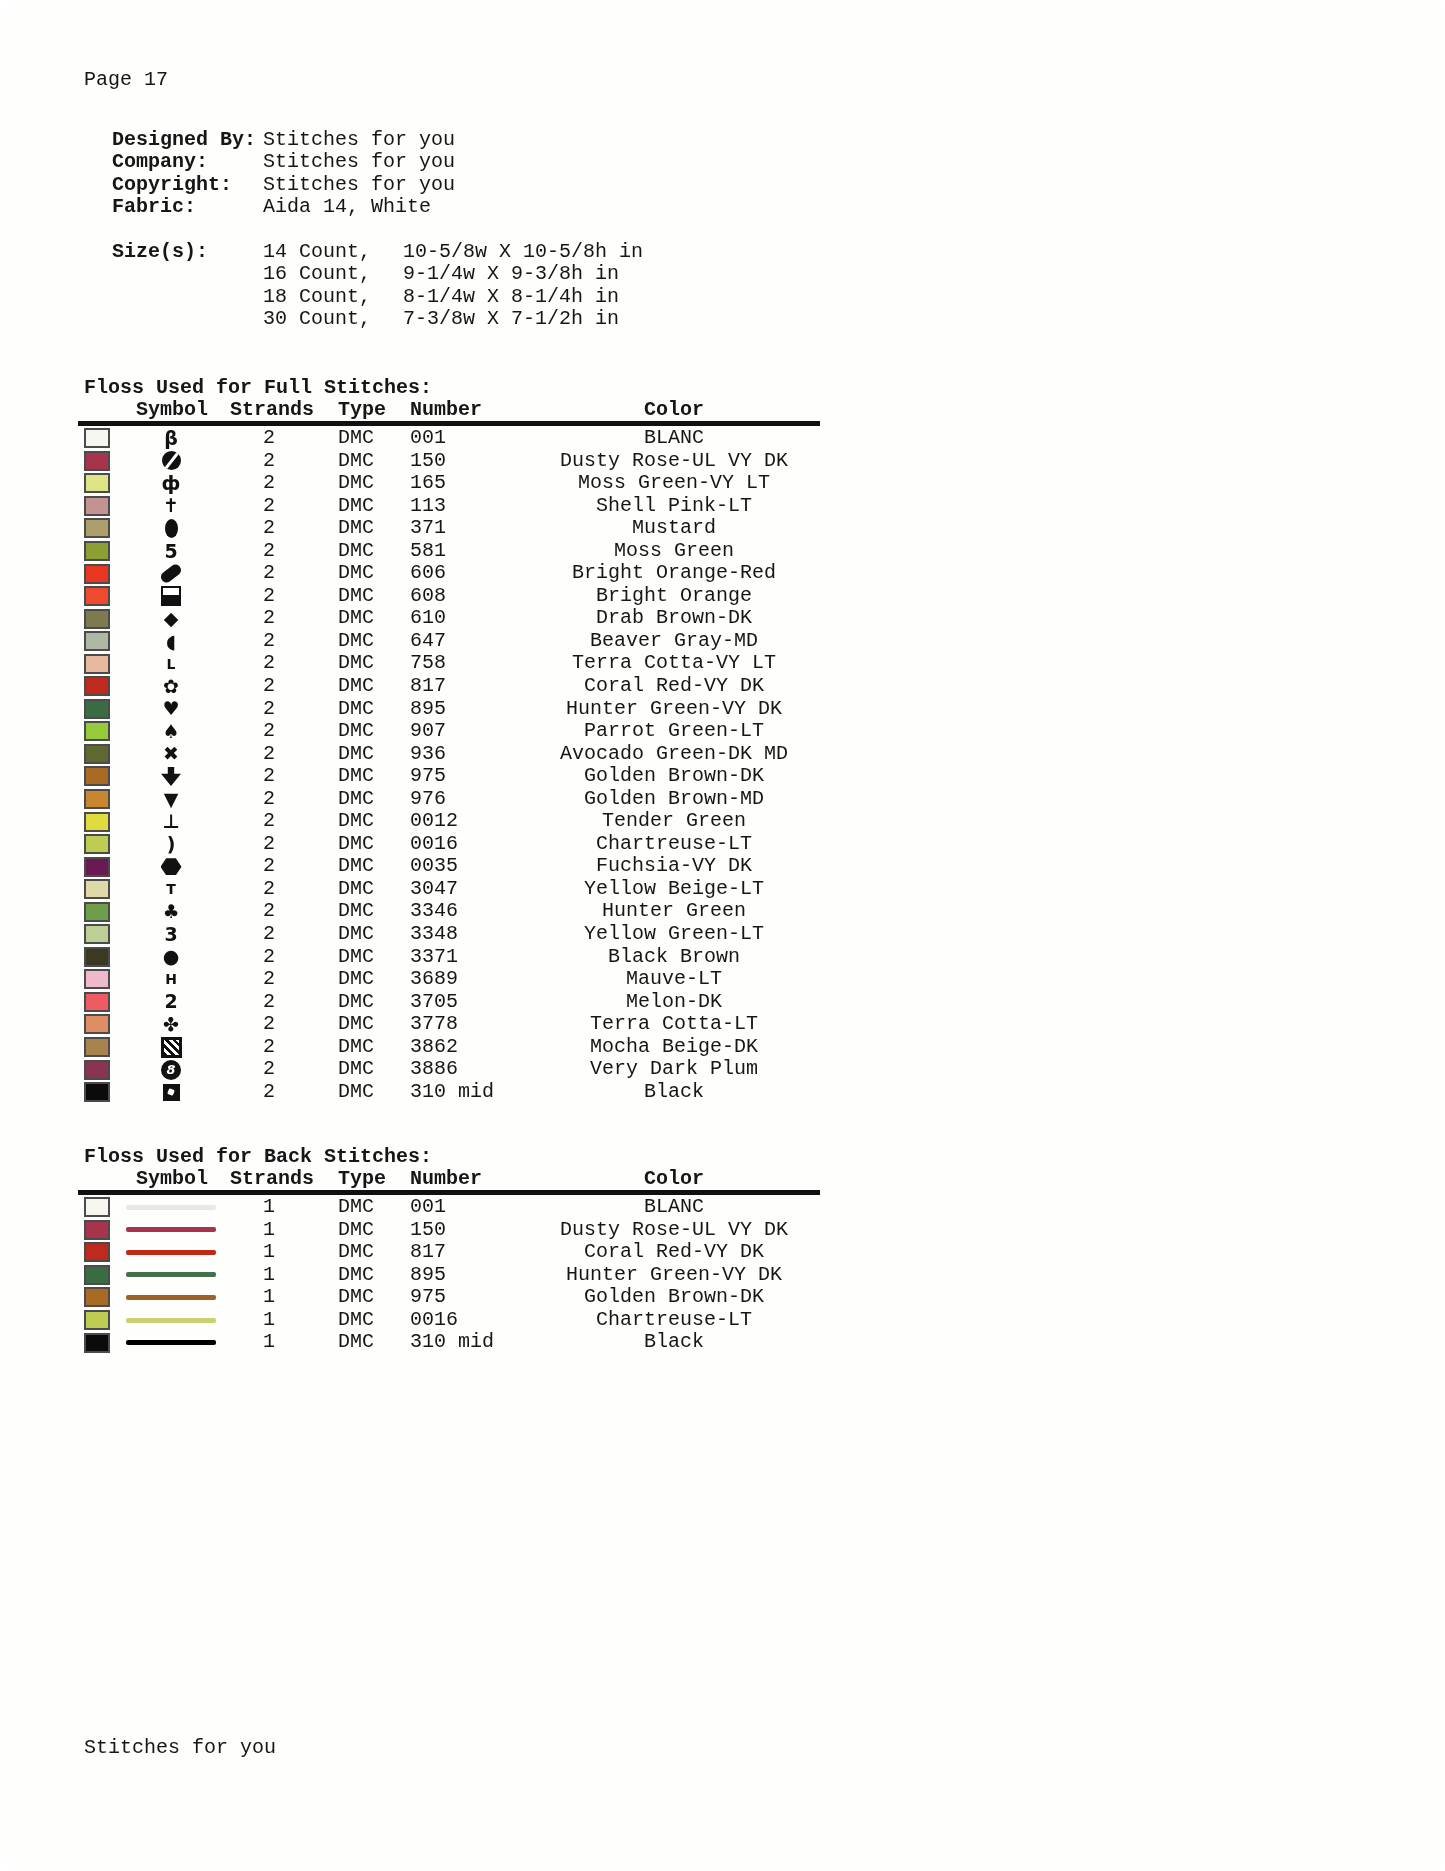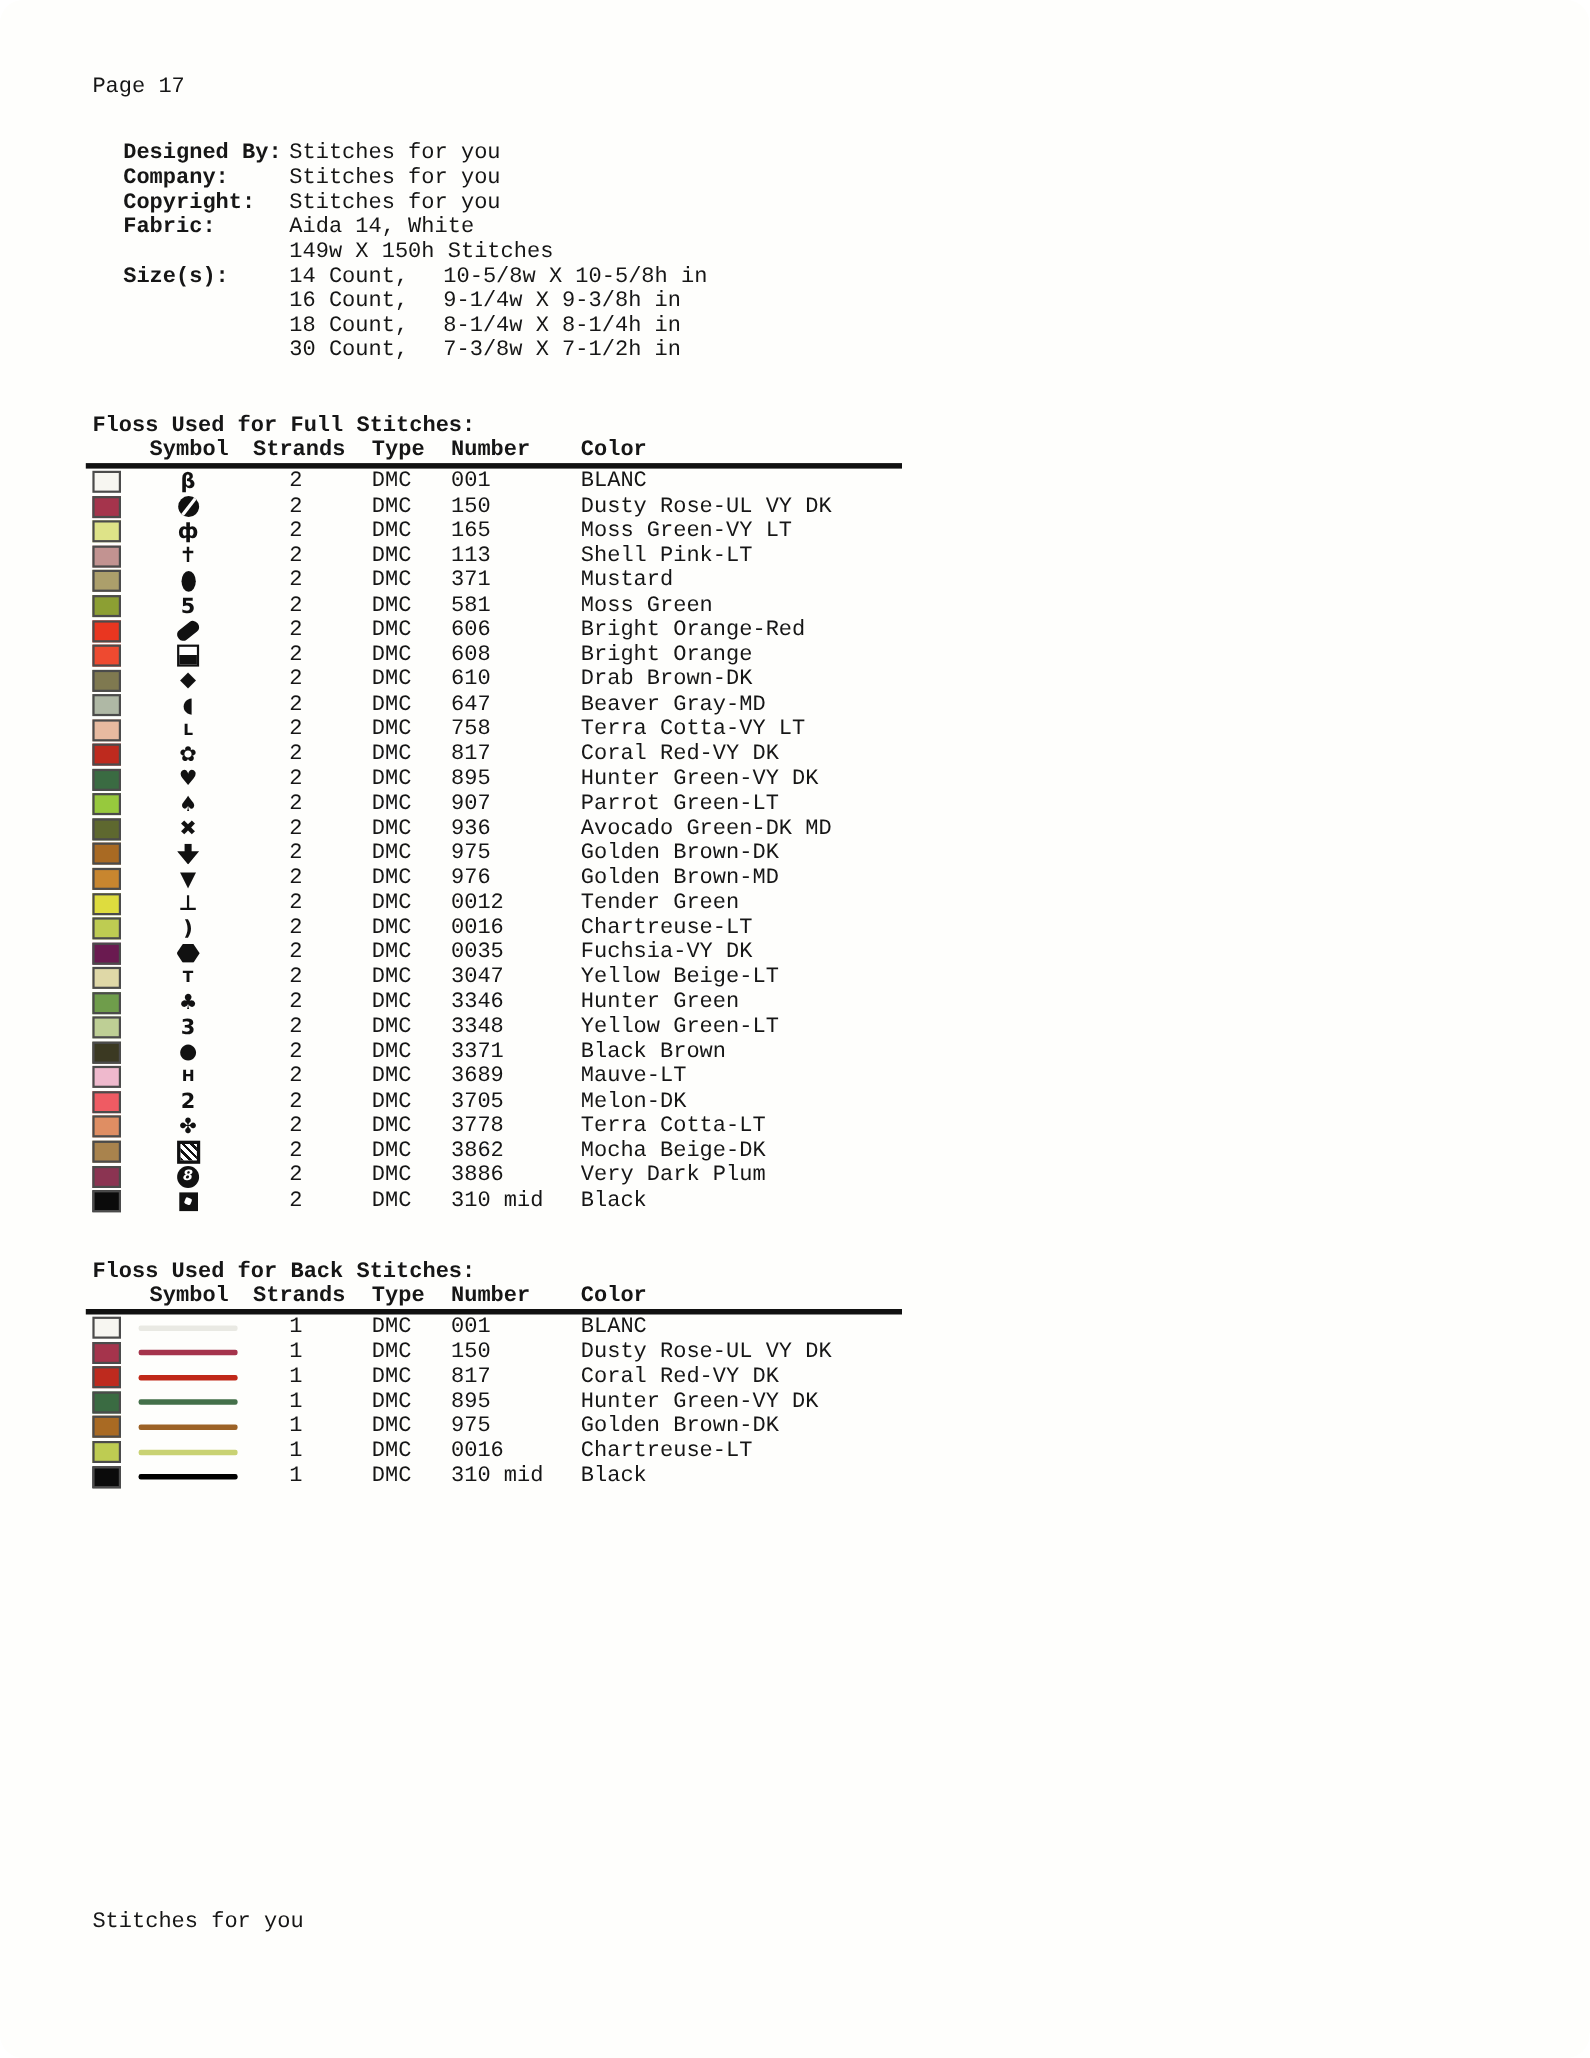--- a/index.html
+++ b/index.html
@@ -35,21 +35,21 @@
   #full-rule{top:421px;}
   #back-rule{top:1190px;}
   #full-rows{top:427px;left:78px;width:742px;}
   #back-rows{top:1196px;left:78px;width:742px;}
 
   .trow{display:grid;grid-template-columns:40px 106px 90px 88px 120px 1fr;align-items:center;height:22.55px;line-height:22.55px;}
   .c-sym-h{padding-left:2px;text-align:center;}
   .c-strands-h{padding-left:6px;}
   .c-type{padding-left:24px;}
   .c-number{padding-left:8px;}
-  .c-color{padding-left:6px;}
+  .c-color{padding-left:6px;text-align:center;}
   .c-strands{text-align:center;}
   .c-swatch{display:flex;align-items:center;padding-left:6px;}
   .c-sym{display:flex;align-items:center;justify-content:center;}
 
   .swatch{width:22px;height:16px;border:2px solid #4b4b4b;background:#fff;}
 
   
   .sym{font-family:"DejaVu Sans",sans-serif;font-weight:bold;font-size:19px;line-height:1;color:#111;}
   .sym.sm{font-size:14px;}
   .s-circle-slash{width:19px;height:19px;border-radius:50%;background:#111;position:relative;overflow:hidden;}
@@ -72,21 +72,21 @@
 
 <div class="page">
 
   <div id="page-num" class="abs">Page 17</div>
 
   <div id="info" class="abs">
       <div class="info-row"><span class="b">Designed By:</span><span>Stitches for you</span></div>
       <div class="info-row"><span class="b">Company:</span><span>Stitches for you</span></div>
       <div class="info-row"><span class="b">Copyright:</span><span>Stitches for you</span></div>
       <div class="info-row"><span class="b">Fabric:</span><span>Aida 14, White</span></div>
-      <div class="info-row"><span class="b"></span><span>149w X 150h Stitches</span></div>
+      <div class="info-row"><span class="b"></span></div>
       <div class="info-row"><span class="b">Size(s):</span><span><span class="info-count">14 Count,</span><span>10-5/8w X 10-5/8h in</span></span></div>
       <div class="info-row"><span class="b"></span><span><span class="info-count">16 Count,</span><span>9-1/4w X 9-3/8h in</span></span></div>
       <div class="info-row"><span class="b"></span><span><span class="info-count">18 Count,</span><span>8-1/4w X 8-1/4h in</span></span></div>
       <div class="info-row"><span class="b"></span><span><span class="info-count">30 Count,</span><span>7-3/8w X 7-1/2h in</span></span></div>
     </div>
 
   <div id="full-title" class="abs tbl-title">Floss Used for Full Stitches:</div>
   <div id="full-head" class="abs thead trow">
     <span class="c-swatch"></span>
     <span class="c-sym-h">Symbol</span>

